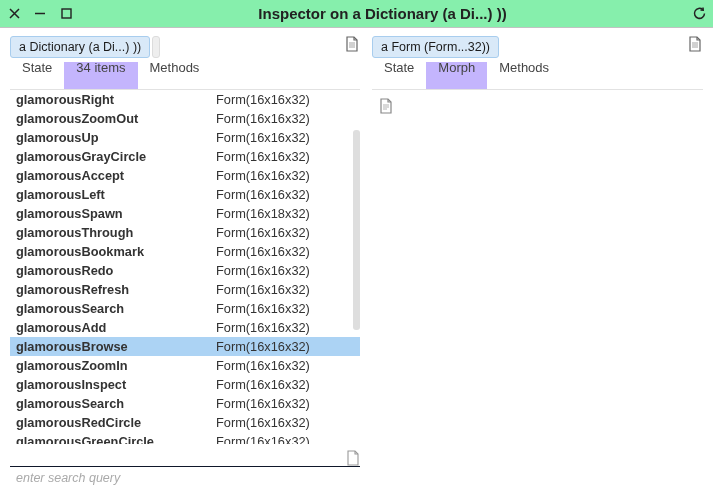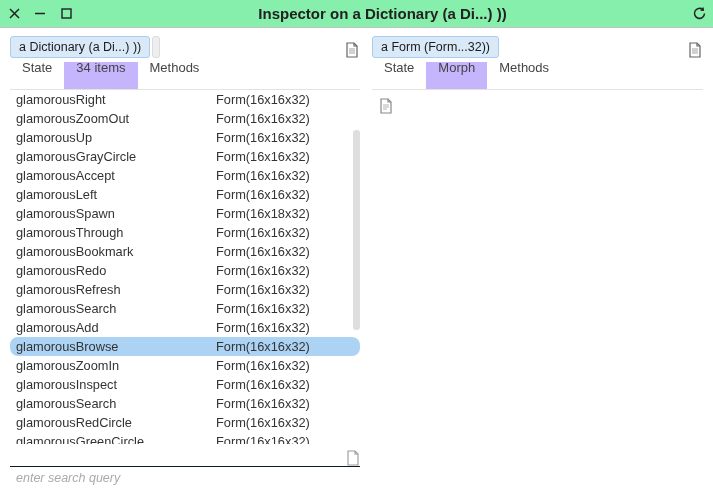--- a/index.html
+++ b/index.html
@@ -54,21 +54,21 @@
       height: calc(100% - 28px);
     }
     .pane {
       flex: 1;
       display: flex;
       flex-direction: column;
       min-width: 0;
     }
     .pane-header {
       display: flex;
-      align-items: flex-end;
+      align-items: flex-start;
       gap: 6px;
       margin-bottom: 4px;
     }
     .crumb {
       background: #d9e9f8;
       border: 1px solid #a8cdee;
       border-radius: 3px;
       padding: 2px 8px;
       font-size: 12.5px;
       color: #1b1b1b;
@@ -138,23 +138,23 @@
       overflow-y: auto;
       height: calc(100% - 22px);
     }
     .row {
       display: flex;
       height: 19px;
       align-items: center;
       font-size: 12.8px;
       cursor: pointer;
     }
-    .row .cell-key { width: 202px; padding-left: 6px; white-space: nowrap; overflow: hidden;}
+    .row .cell-key { width: 202px; padding-left: 6px; white-space: nowrap; overflow: hidden; font-weight: bold;}
     .row .cell-value { flex: 1; padding-left: 4px; white-space: nowrap;}
-    .row.selected { background: #acd3f4; border-radius: 8px; }
+    .row.selected { background: #acd3f4; }
     .search-row {
       border-top: 1px solid #0f172a;
       padding: 3px 6px 2px 6px;
       height: 24px;
     }
     .search-input {
       border: none;
       outline: none;
       width: 100%;
       font-size: 12.5px;

